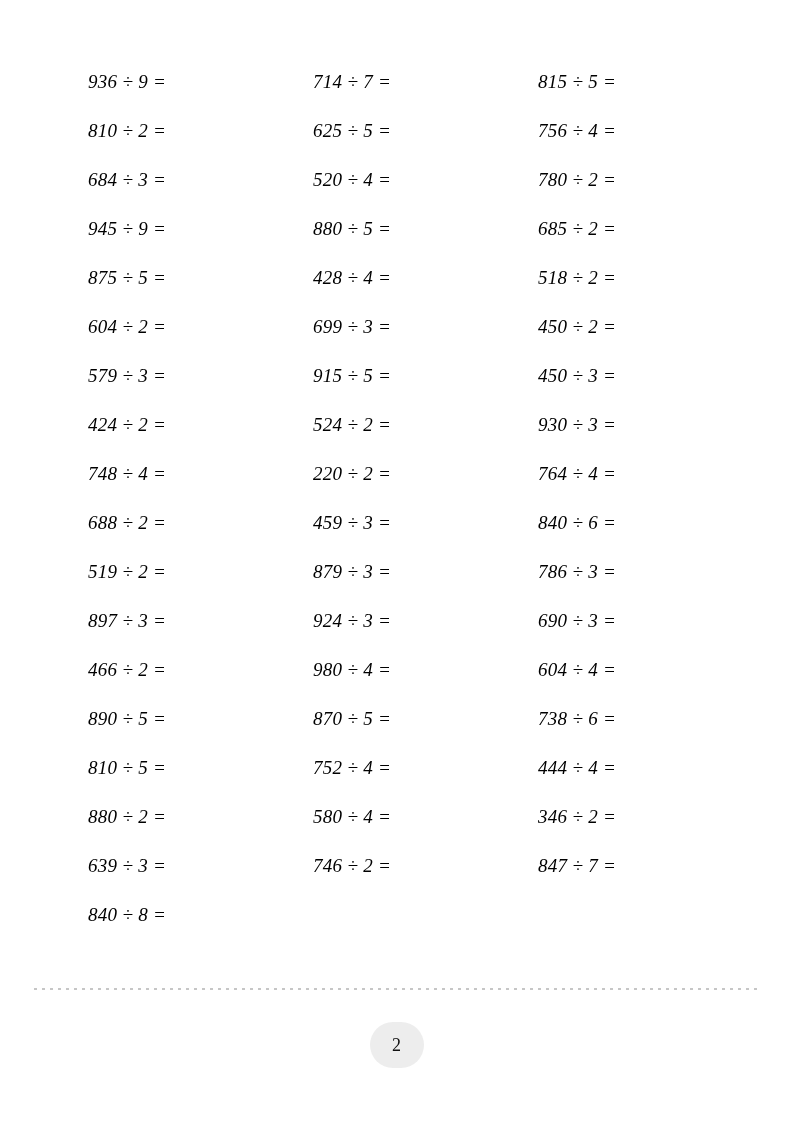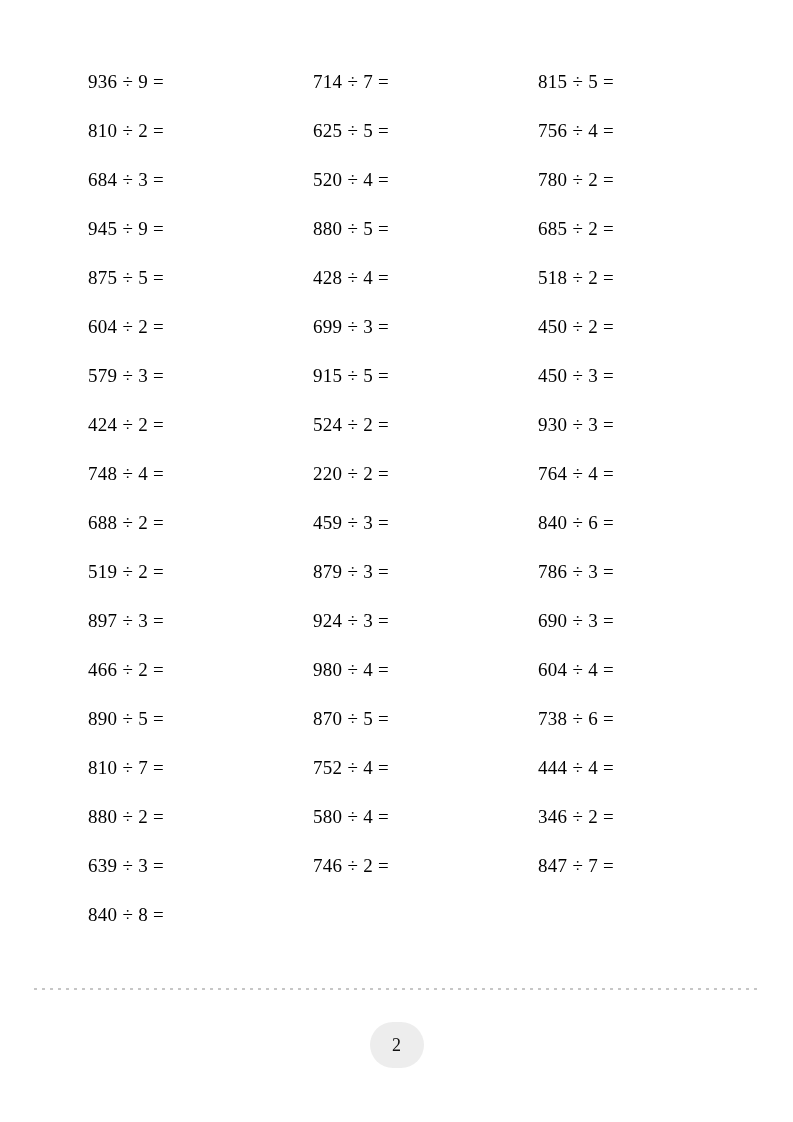--- a/index.html
+++ b/index.html
@@ -19,20 +19,21 @@
     inset: 0;
     background: #ffffff;
   }
   .problems-grid {
     position: absolute;
     top: 57px;
     left: 88px;
     display: grid;
     grid-template-columns: 225px 225px 225px;
     grid-auto-rows: 49px;
+    font-style: italic;
   }
   .problem-cell {
     display: flex;
     align-items: center;
     font-size: 19px;
     color: #000000;
     letter-spacing: 0.3px;
     white-space: pre;
   }
   .dashed-divider {
@@ -103,21 +104,21 @@
       <div class="problem-cell">786 ÷ 3 =</div>
       <div class="problem-cell">897 ÷ 3 =</div>
       <div class="problem-cell">924 ÷ 3 =</div>
       <div class="problem-cell">690 ÷ 3 =</div>
       <div class="problem-cell">466 ÷ 2 =</div>
       <div class="problem-cell">980 ÷ 4 =</div>
       <div class="problem-cell">604 ÷ 4 =</div>
       <div class="problem-cell">890 ÷ 5 =</div>
       <div class="problem-cell">870 ÷ 5 =</div>
       <div class="problem-cell">738 ÷ 6 =</div>
-      <div class="problem-cell">810 ÷ 7 =</div>
+      <div class="problem-cell">810 ÷ 5 =</div>
       <div class="problem-cell">752 ÷ 4 =</div>
       <div class="problem-cell">444 ÷ 4 =</div>
       <div class="problem-cell">880 ÷ 2 =</div>
       <div class="problem-cell">580 ÷ 4 =</div>
       <div class="problem-cell">346 ÷ 2 =</div>
       <div class="problem-cell">639 ÷ 3 =</div>
       <div class="problem-cell">746 ÷ 2 =</div>
       <div class="problem-cell">847 ÷ 7 =</div>
       <div class="problem-cell">840 ÷ 8 =</div>
     </div>

